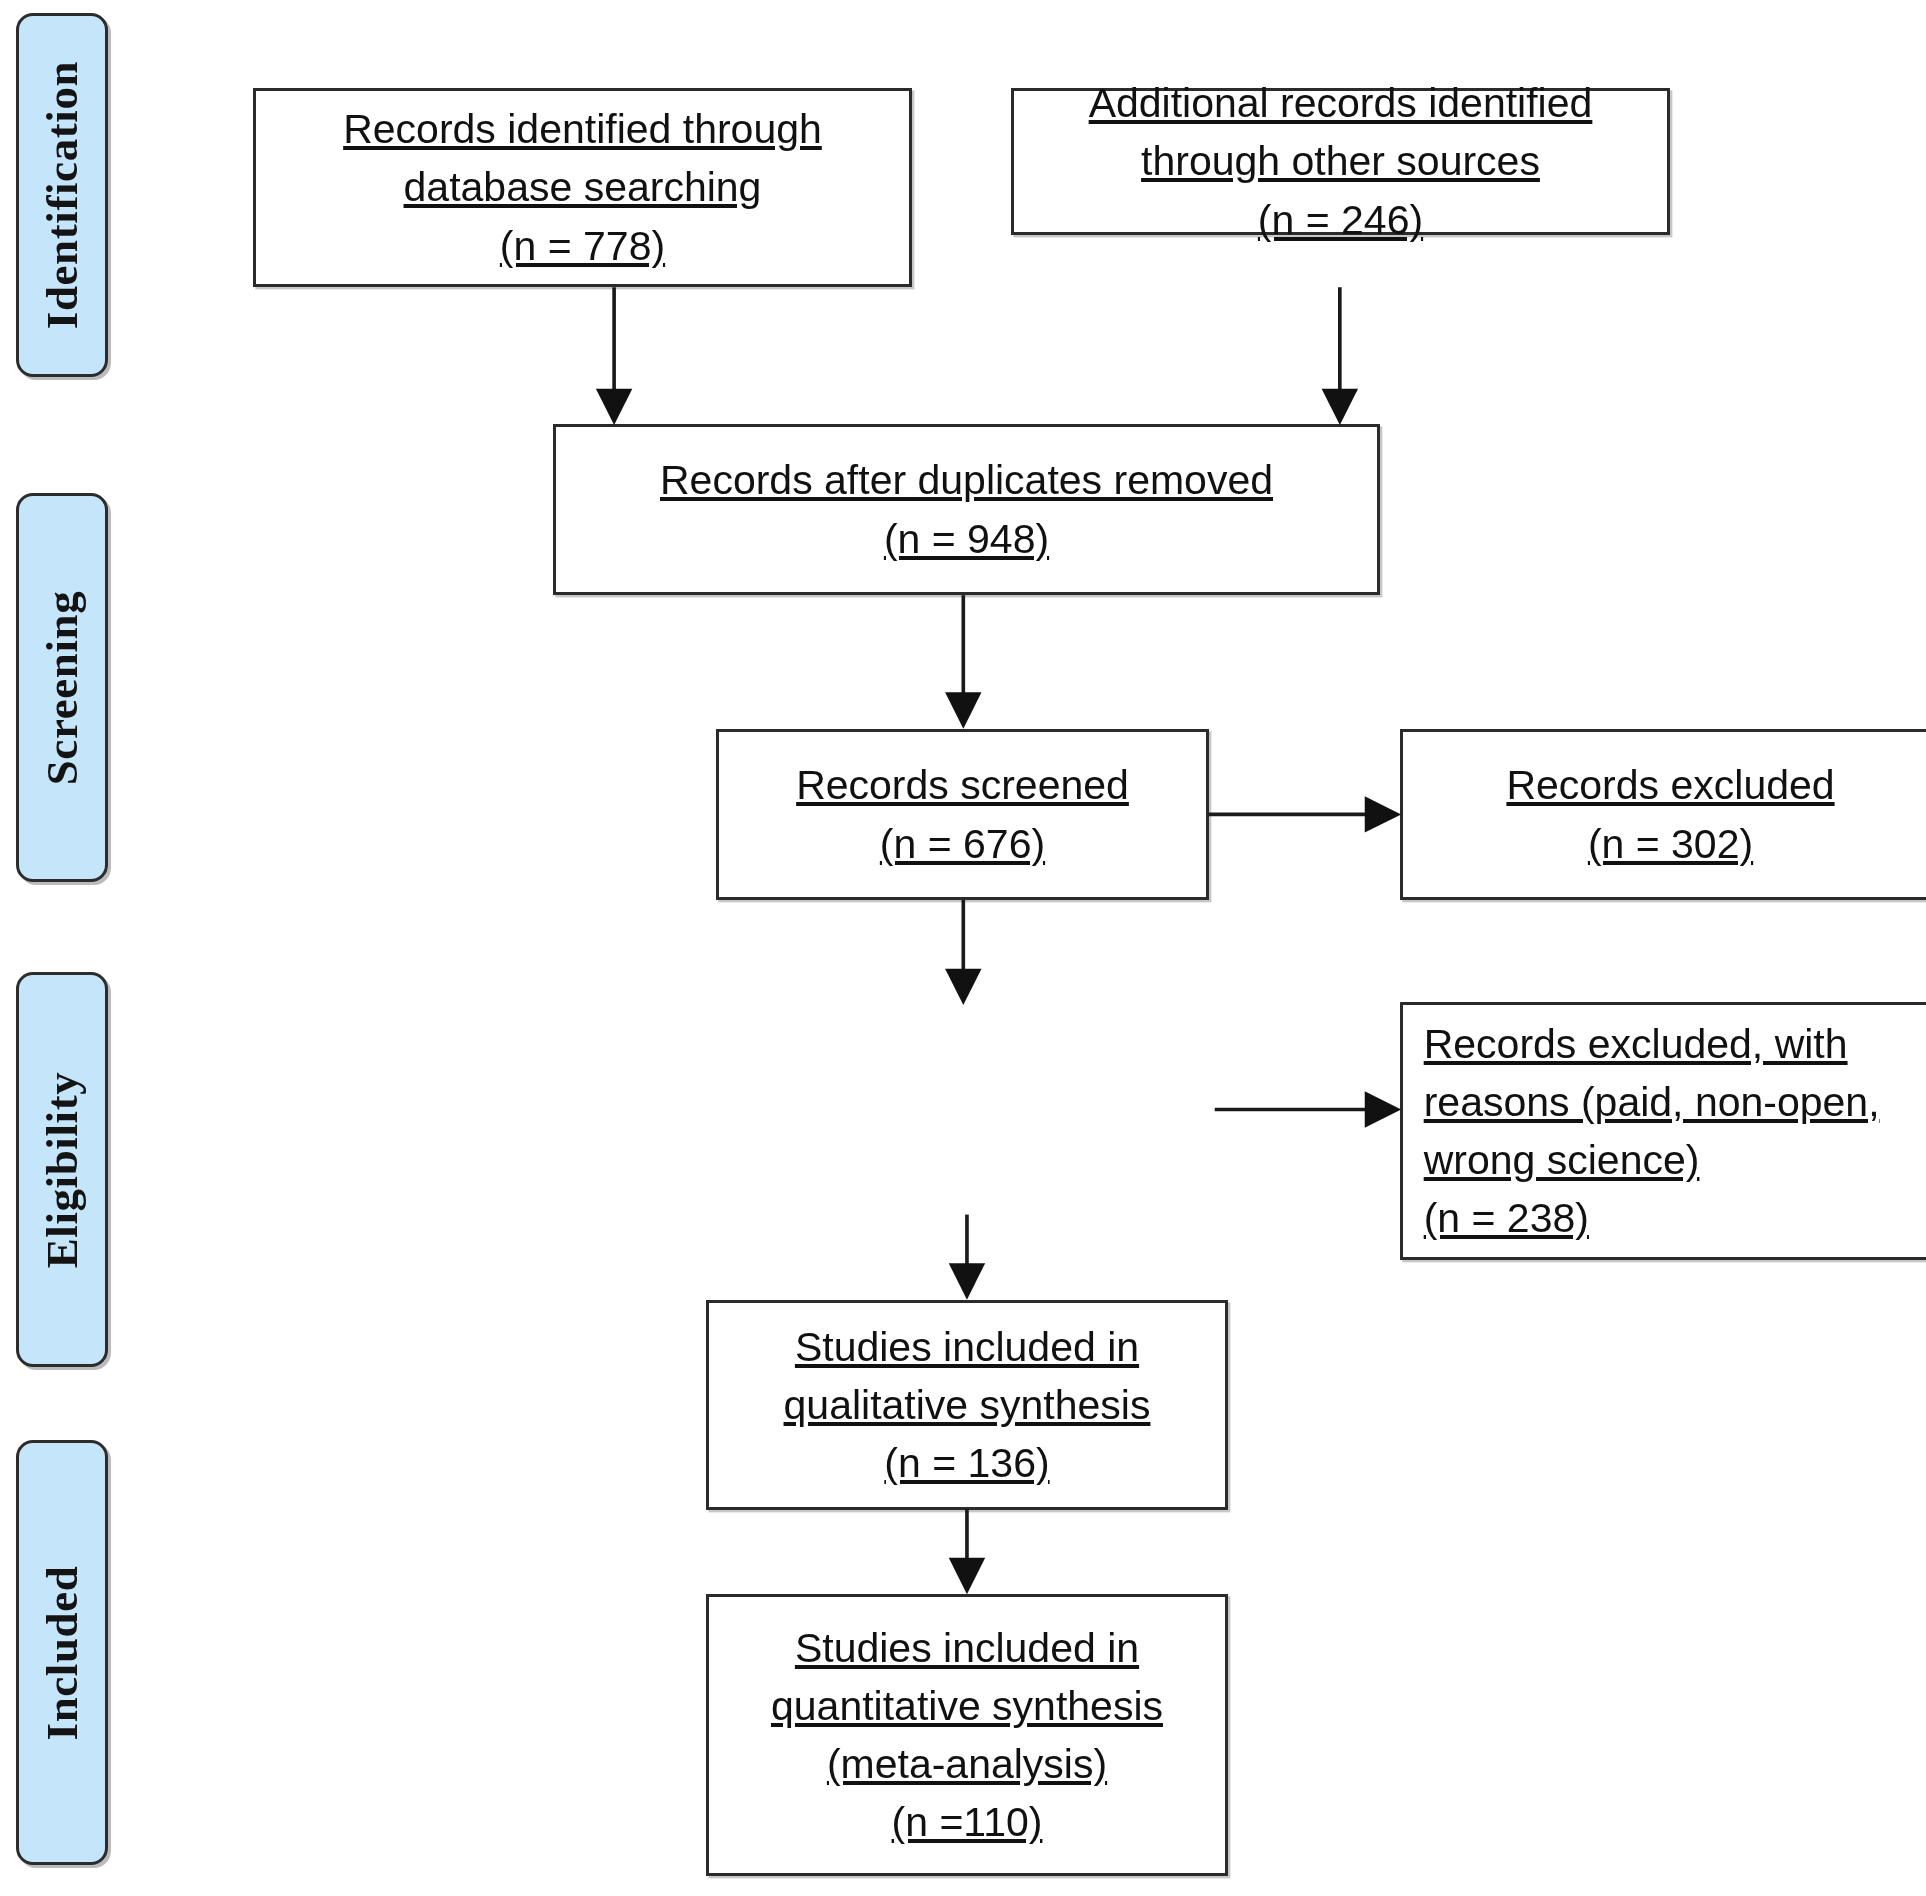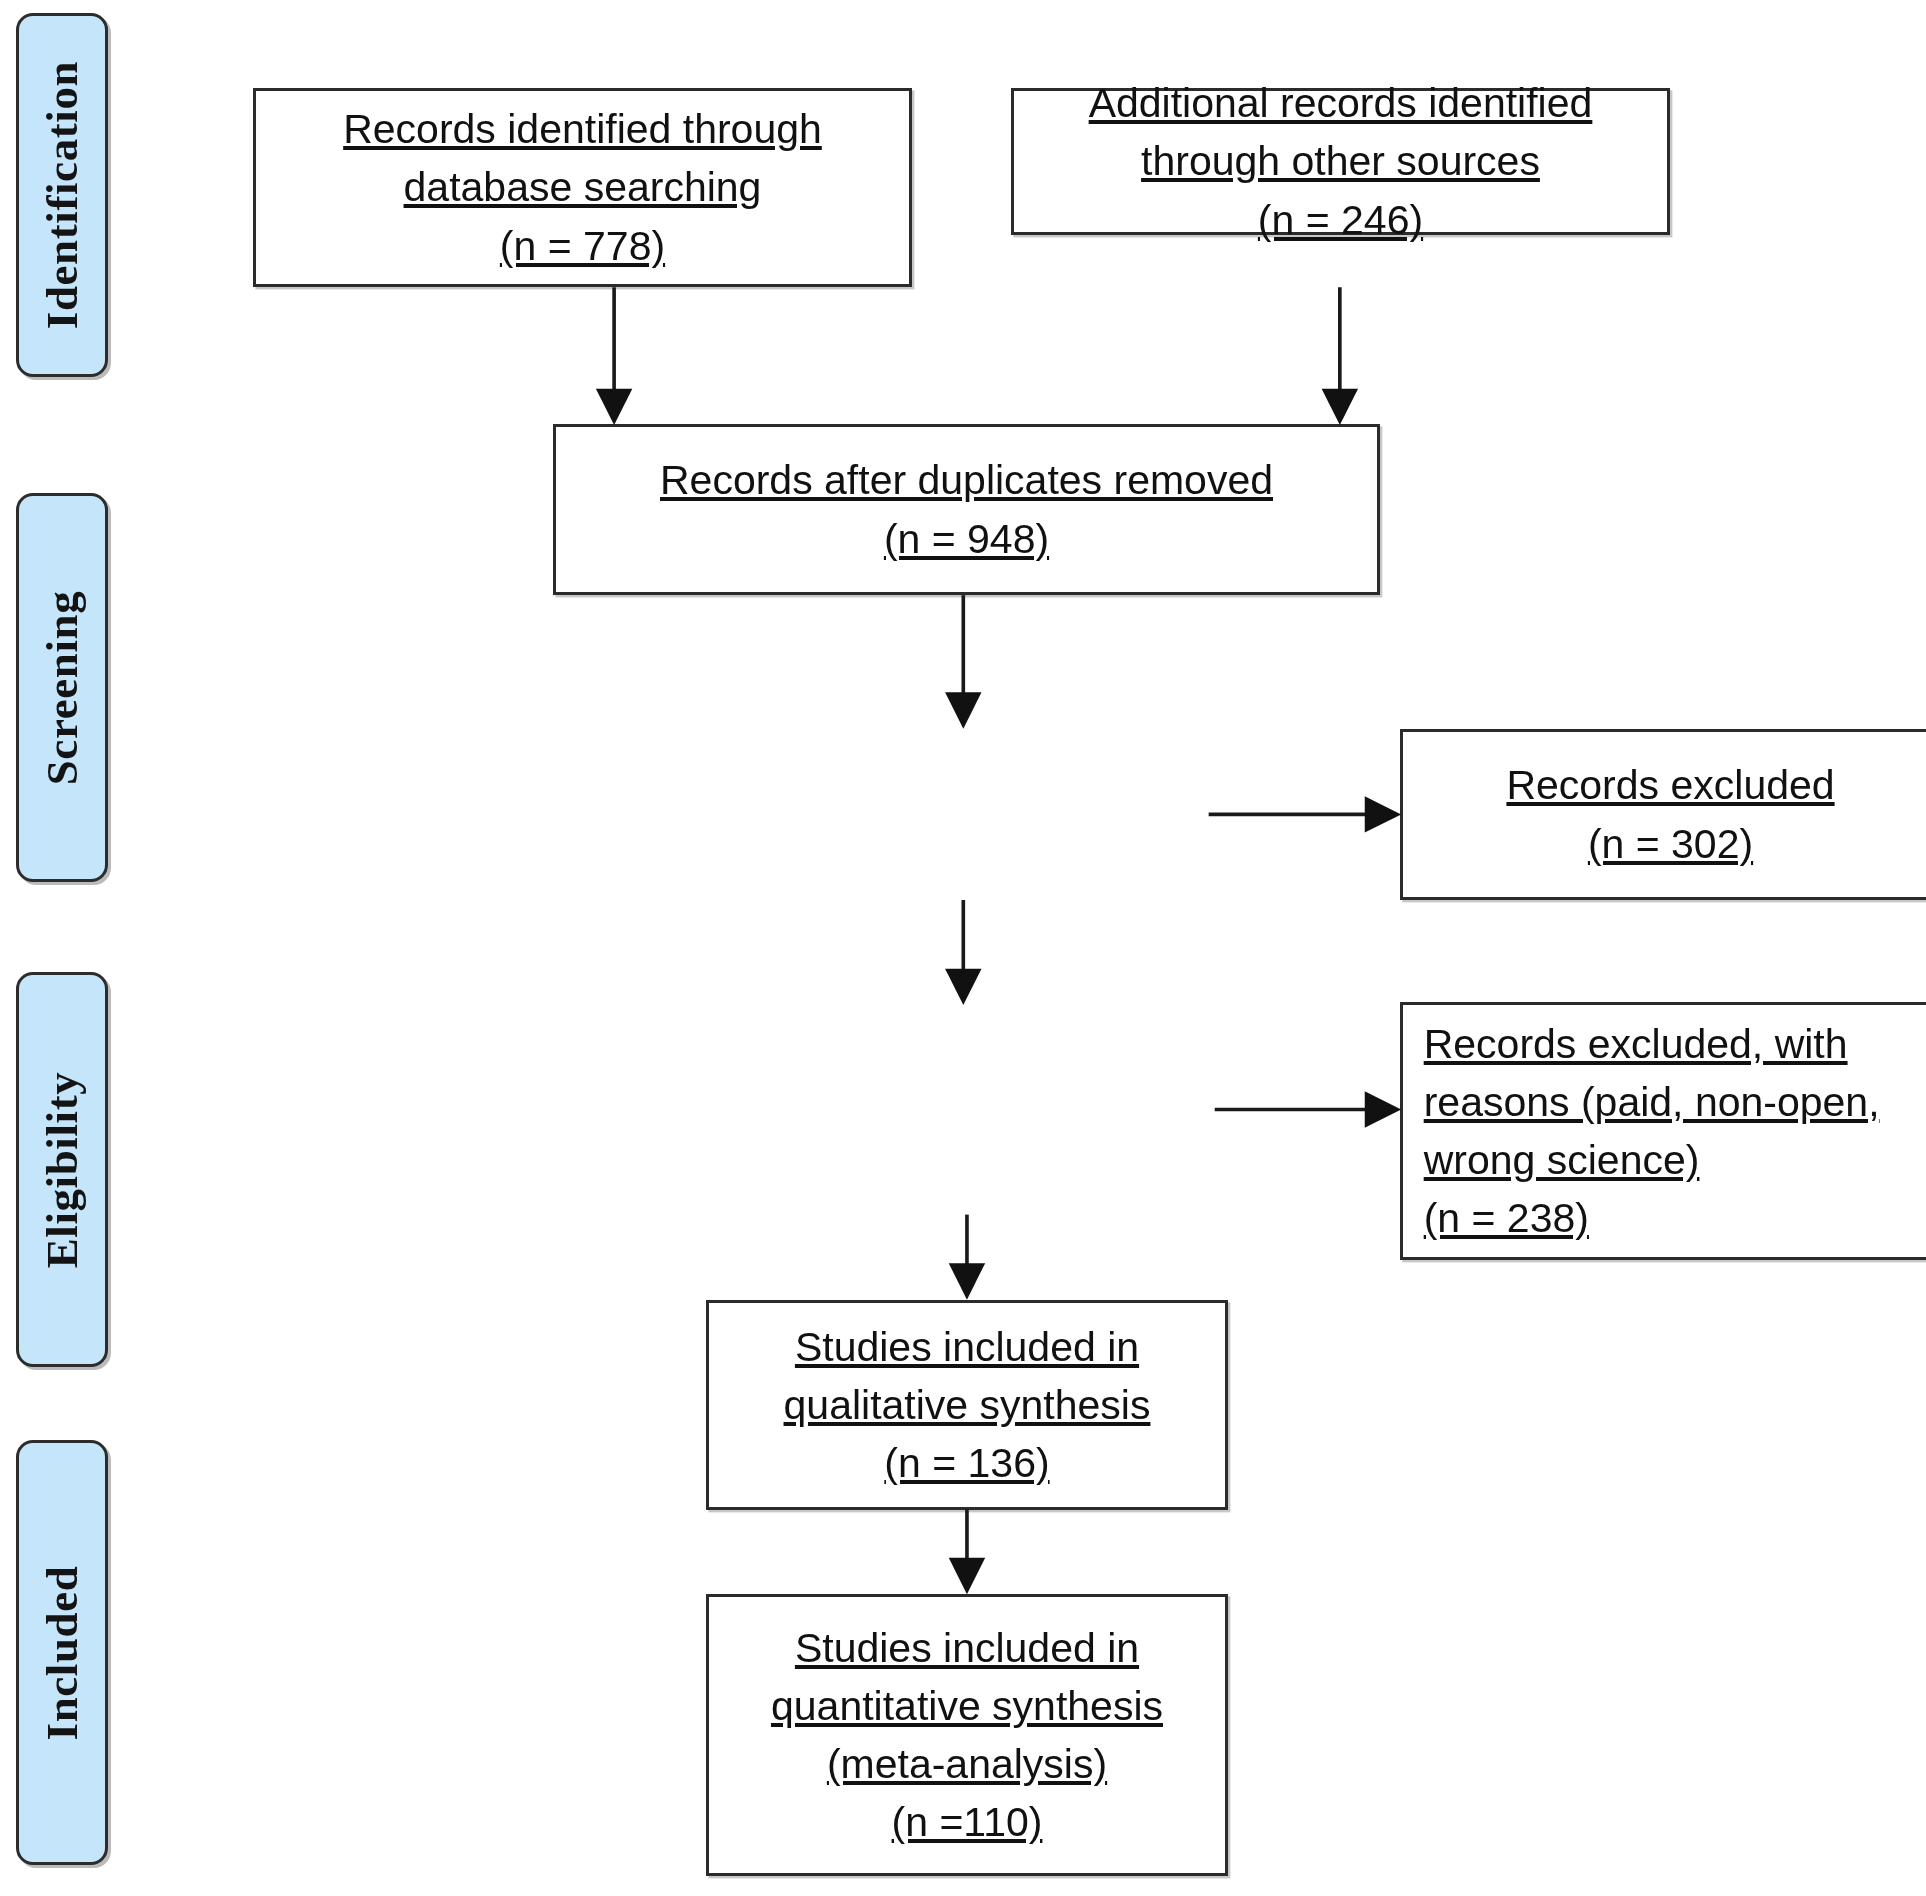--- a/index.html
+++ b/index.html
@@ -108,20 +108,24 @@
     <div class="box-text">Additional records identified
 through other sources
 (n =  246)</div>
   </div>
 
   <div class="flow-box" style="left:553px; top:424px; width:827px; height:171px;">
     <div class="box-text">Records after duplicates removed
 (n =  948)</div>
   </div>
 
+  <div class="flow-box" style="left:716px; top:729px; width:493px; height:171px;">
+    <div class="box-text">Records screened
+(n =  676)</div>
+  </div>
 
   <div class="flow-box" style="left:1400px; top:729px; width:541px; height:171px;">
     <div class="box-text">Records excluded
 (n =  302)</div>
   </div>
 
 
   <div class="flow-box align-left" style="left:1400px; top:1002px; width:541px; height:258px;">
     <div class="box-text">Records excluded, with
 reasons (paid, non-open,

